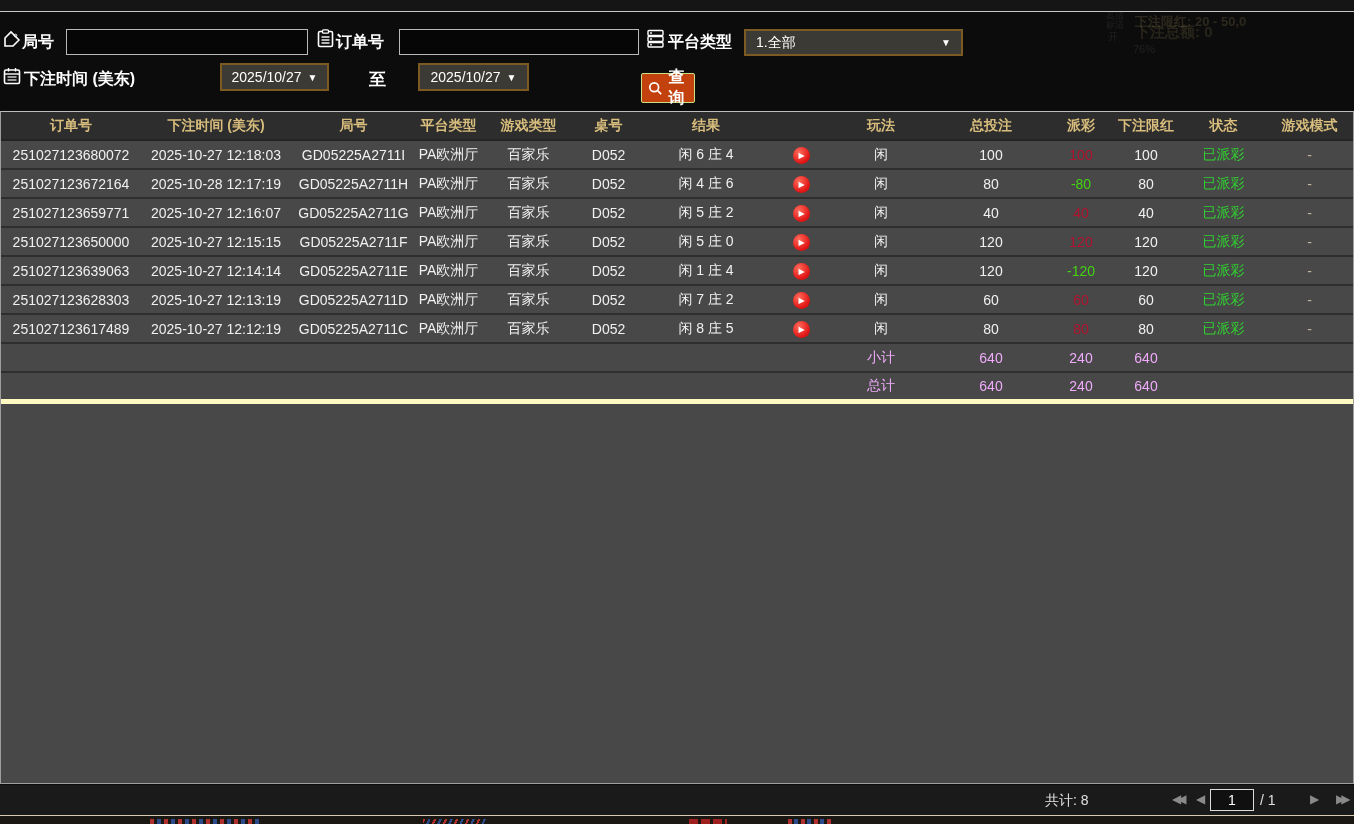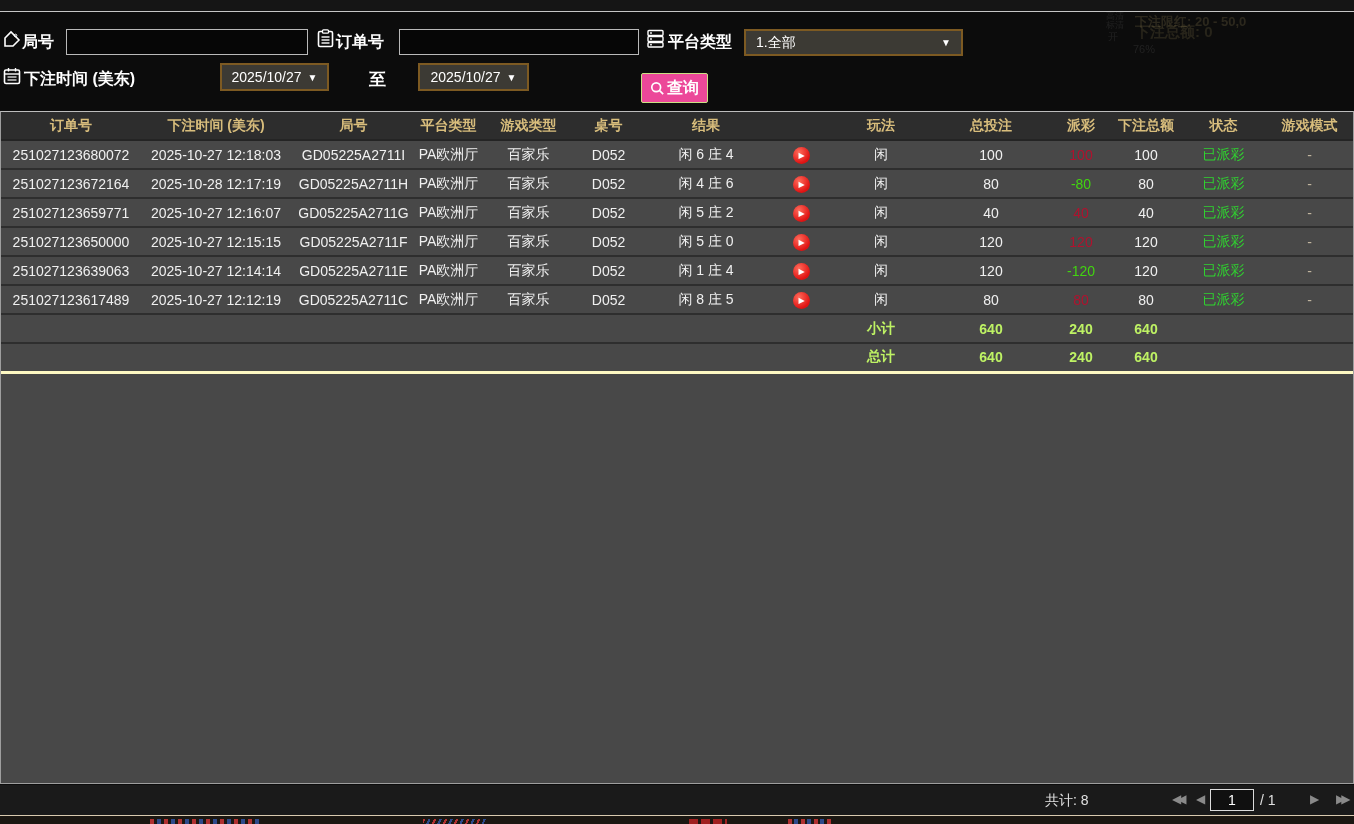--- a/index.html
+++ b/index.html
@@ -26,42 +26,42 @@
     font-weight:normal;font-size:14px;display:flex;align-items:center;justify-content:center;
     cursor:pointer;box-sizing:border-box;
   }
   .sel-box .arr{font-size:10px;margin-left:6px;color:#ffffff;}
   .dd-box{
     position:absolute;background:#3c3a34;border:2px solid #7d5a22;color:#ffffff;
     font-size:14px;display:flex;align-items:center;cursor:pointer;box-sizing:border-box;padding:0 10px;
   }
   .dd-box .arr{font-size:10px;margin-left:auto;color:#ffffff;}
   .search-btn{
-    position:absolute;left:641px;top:61px;width:67px;height:30px;
-    background:#ec4899;border:1px solid #c9e083;border-radius:2px;
+    position:absolute;left:641px;top:61px;width:54px;height:30px;
+    background:#c2410c;border:1px solid #c9e083;border-radius:2px;
     color:#ffffff;font-size:16px;font-weight:bold;display:flex;align-items:center;justify-content:center;
     cursor:pointer;gap:2px;
   }
   
   .table-wrap{
     position:absolute;left:0;top:111px;width:1354px;height:673px;background:#484848;
     border-top:1px solid #bdbdbd;border-left:1px solid #9e9e9e;border-right:1px solid #9e9e9e;border-bottom:1px solid #9e9e9e;
     box-sizing:border-box;
   }
   table{border-collapse:collapse;table-layout:fixed;width:1352px;}
   thead th{
     background:#2d2d2d;color:#d8bd7c;font-size:14px;font-weight:bold;height:27px;
     border-bottom:2px solid #242424;text-align:center;padding:0;overflow:hidden;white-space:nowrap;
   }
   tbody td{
     color:#f0f0f0;font-size:14px;height:29px;text-align:center;padding:0;
     border-bottom:2px solid #2e2e2e;overflow:hidden;white-space:nowrap;box-sizing:border-box;
   }
-  tr.total-row td{color:#bef264;font-weight:bold;}
-  tr.grand-row td{border-bottom:3px solid #fef9c3;}
+  tr.total-row td{color:#f0abfc;font-weight:normal;}
+  tr.grand-row td{border-bottom:5px solid #fef9c3;}
   td.payout-cell.pos{color:#b0122e;}
   td.payout-cell.neg{color:#42d410;}
   td.status-cell{color:#2fd32f;}
   td.mode-cell{color:#c0b49e;}
   .play-btn{
     display:inline-flex;width:17px;height:17px;border-radius:50%;
     background:radial-gradient(circle at 35% 30%, #ff6a5a, #df1212 70%);
     color:#ffffff;font-size:8px;align-items:center;justify-content:center;
     cursor:pointer;padding-left:1px;box-sizing:border-box;
   }
@@ -192,21 +192,21 @@
       <th>下注时间 (美东)</th>
       <th>局号</th>
       <th>平台类型</th>
       <th>游戏类型</th>
       <th>桌号</th>
       <th>结果</th>
       <th></th>
       <th>玩法</th>
       <th>总投注</th>
       <th>派彩</th>
-      <th>下注总额</th>
+      <th>下注限红</th>
       <th>状态</th>
       <th>游戏模式</th>
     </tr>
   </thead>
   <tbody id="tbody">
 
     <tr>
       <td>251027123680072</td>
           <td>2025-10-27 12:18:03</td>
           <td>GD05225A2711I</td>
@@ -276,20 +276,36 @@
           <td>GD05225A2711E</td>
           <td>PA欧洲厅</td>
           <td>百家乐</td>
           <td>D052</td>
           <td>闲 1 庄 4</td>
       <td><span class="play-btn">▶</span></td>
       <td>闲</td>
           <td>120</td>
           <td class="payout-cell neg">-120</td>
           <td>120</td>
+          <td class="status-cell">已派彩</td>
+          <td class="mode-cell">-</td>
+    </tr>
+    <tr>
+      <td>251027123628303</td>
+          <td>2025-10-27 12:13:19</td>
+          <td>GD05225A2711D</td>
+          <td>PA欧洲厅</td>
+          <td>百家乐</td>
+          <td>D052</td>
+          <td>闲 7 庄 2</td>
+      <td><span class="play-btn">▶</span></td>
+      <td>闲</td>
+          <td>60</td>
+          <td class="payout-cell pos">60</td>
+          <td>60</td>
           <td class="status-cell">已派彩</td>
           <td class="mode-cell">-</td>
     </tr>
     <tr>
       <td>251027123617489</td>
           <td>2025-10-27 12:12:19</td>
           <td>GD05225A2711C</td>
           <td>PA欧洲厅</td>
           <td>百家乐</td>
           <td>D052</td>

